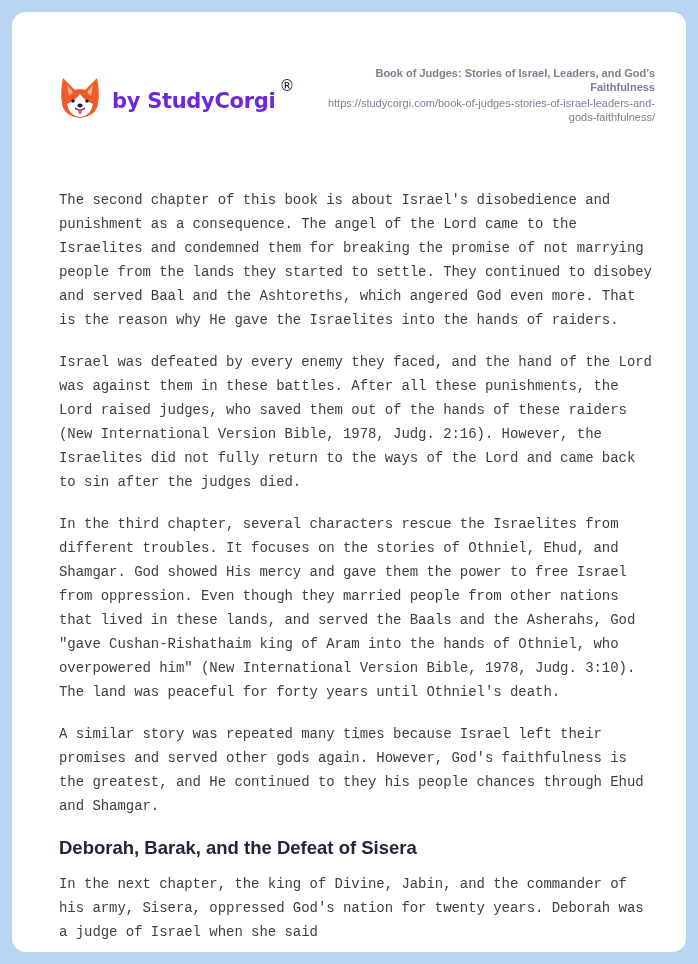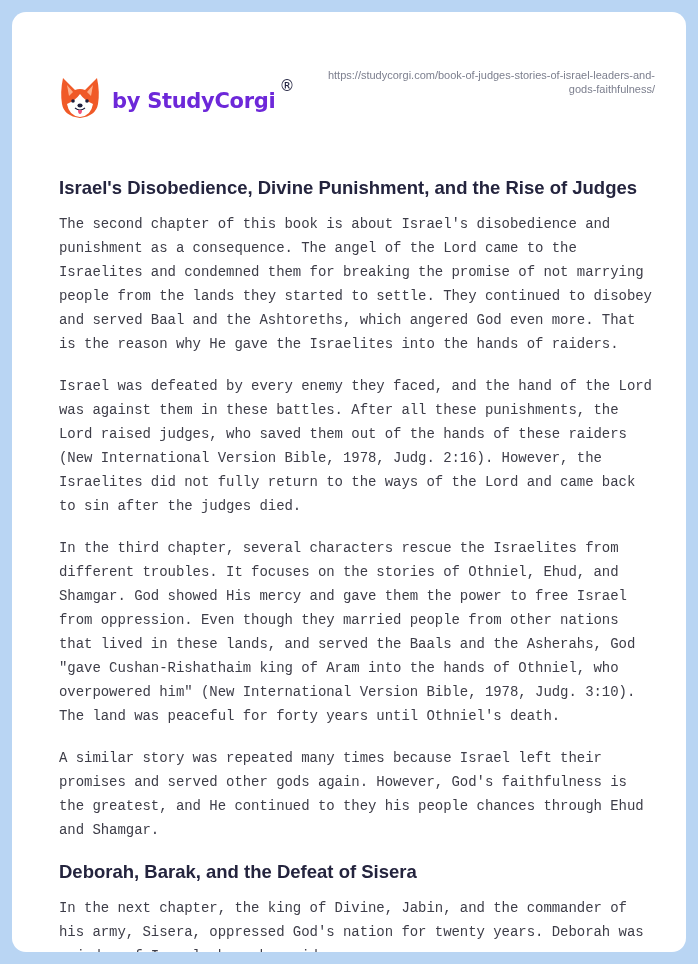--- a/index.html
+++ b/index.html
@@ -85,27 +85,27 @@
 
           <path d="M15 32 Q20 36 25 32" stroke="#1e1f3d" stroke-width="1.2" fill="none"></path>
 
           <path d="M18 34 Q18 38 20 38 Q22 38 22 34 Z" fill="#f0507a"></path>
         </svg>
       </span>
       <span class="logo-text">by StudyCorgi</span>
       <span class="logo-reg">®</span>
     </div>
     <div class="meta">
+      <div class="meta-title">Book of Judges: Stories of Israel, Leaders, and God’s Faithfulness</div>
       <a class="meta-url">https://studycorgi.com/book-of-judges-stories-of-israel-leaders-and-gods-faithfulness/</a>
     </div>
   </div>
 
   <div class="content">
     <section>
-      <h2>Israel's Disobedience, Divine Punishment, and the Rise of Judges</h2>
       <p>The second chapter of this book is about Israel's disobedience and punishment as a consequence. The angel of the Lord came to the Israelites and condemned them for breaking the promise of not marrying people from the lands they started to settle. They continued to disobey and served Baal and the Ashtoreths, which angered God even more. That is the reason why He gave the Israelites into the hands of raiders.</p>
       <p>Israel was defeated by every enemy they faced, and the hand of the Lord was against them in these battles. After all these punishments, the Lord raised judges, who saved them out of the hands of these raiders (New International Version Bible, 1978, Judg. 2:16). However, the Israelites did not fully return to the ways of the Lord and came back to sin after the judges died.</p>
     </section>
     <section>
       <p>In the third chapter, several characters rescue the Israelites from different troubles. It focuses on the stories of Othniel, Ehud, and Shamgar. God showed His mercy and gave them the power to free Israel from oppression. Even though they married people from other nations that lived in these lands, and served the Baals and the Asherahs, God "gave Cushan-Rishathaim king of Aram into the hands of Othniel, who overpowered him" (New International Version Bible, 1978, Judg. 3:10). The land was peaceful for forty years until Othniel's death.</p>
       <p>A similar story was repeated many times because Israel left their promises and served other gods again. However, God's faithfulness is the greatest, and He continued to they his people chances through Ehud and Shamgar.</p>
     </section>
     <section>
       <h2>Deborah, Barak, and the Defeat of Sisera</h2>
       <p>In the next chapter, the king of Divine, Jabin, and the commander of his army, Sisera, oppressed God's nation for twenty years. Deborah was a judge of Israel when she said</p>

